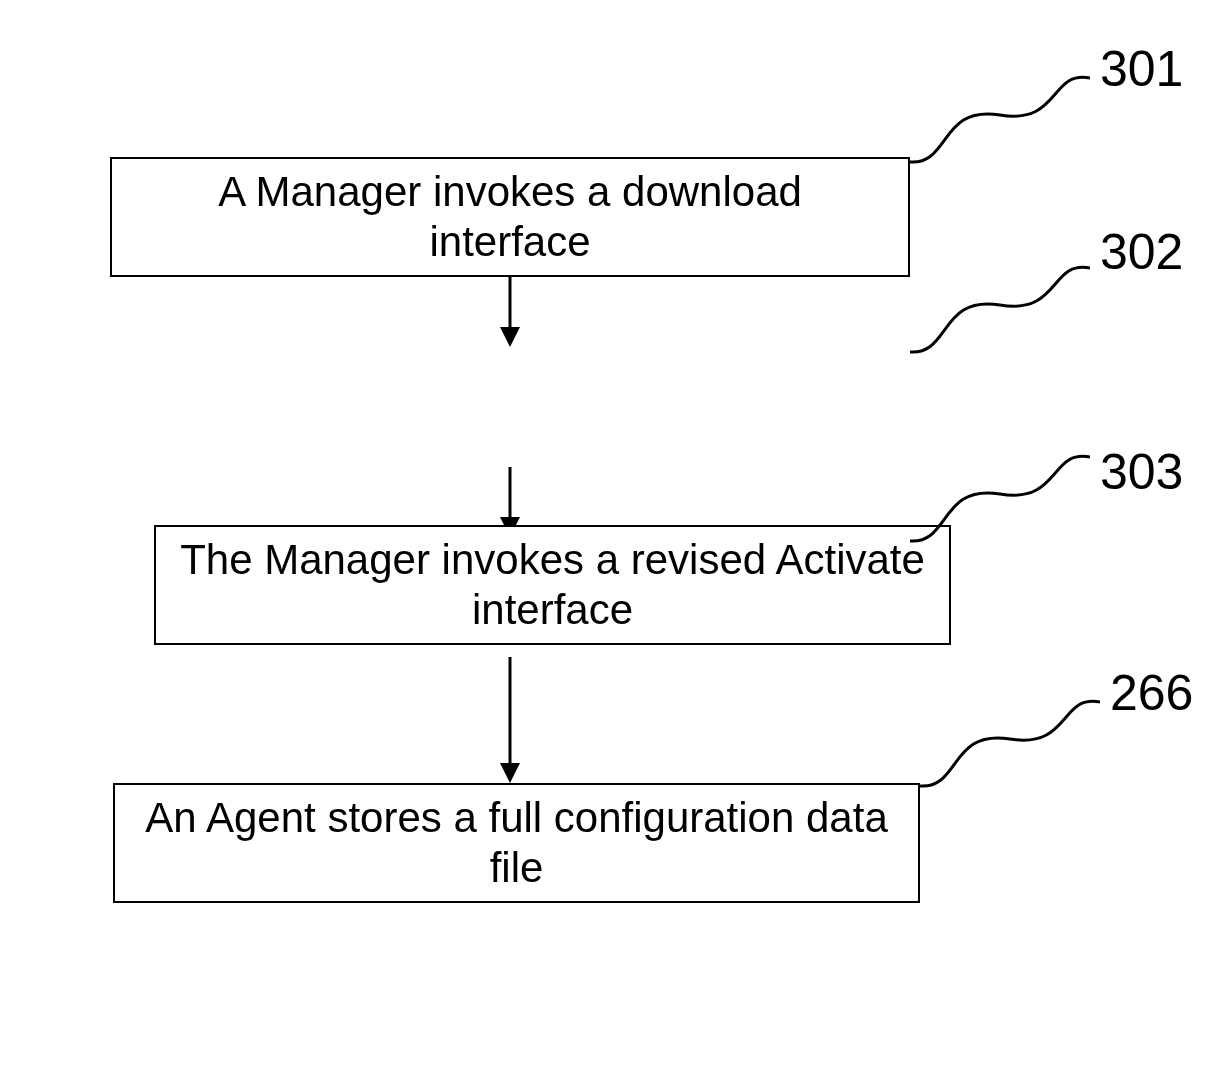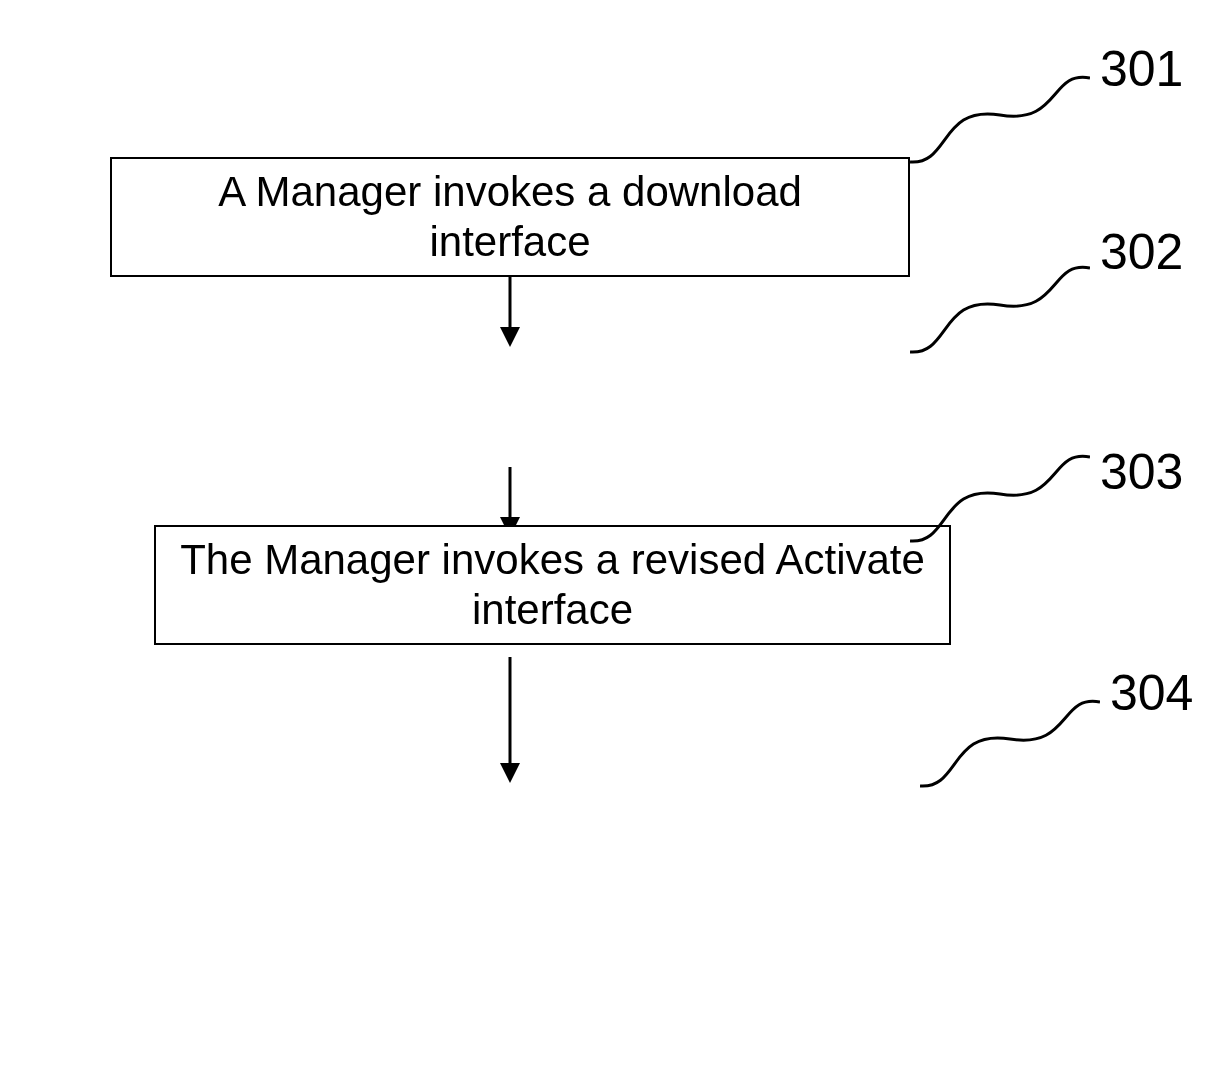--- a/index.html
+++ b/index.html
@@ -103,20 +103,23 @@
   </div>
   <div class="label" style="left:1100px; top:428px;">303</div>
 
   <div class="connector" style="left:497px; top:657px; width:26px; height:126px;">
     <svg width="26" height="126" viewBox="0 0 26 126">
       <line class="arrow-line" x1="13" y1="0" x2="13" y2="108"></line>
       <polygon class="arrow-head" points="13,126 3,106 23,106"></polygon>
     </svg>
   </div>
 
+  <div class="step" style="left:113px; top:783px; width:807px; height:120px;">
+    <span>An Agent stores a full configuration data file</span>
+  </div>
   <div class="squiggle" style="left:920px; top:694px; width:180px; height:100px;">
     <svg width="180" height="100" viewBox="0 0 180 100">
       <path d="M0,92 C40,95 30,35 90,45 C150,55 140,0 180,8"></path>
     </svg>
   </div>
-  <div class="label" style="left:1110px; top:649px;">304</div>
+  <div class="label" style="left:1110px; top:649px;">266</div>
 
 </div>
 
 </body></html>

